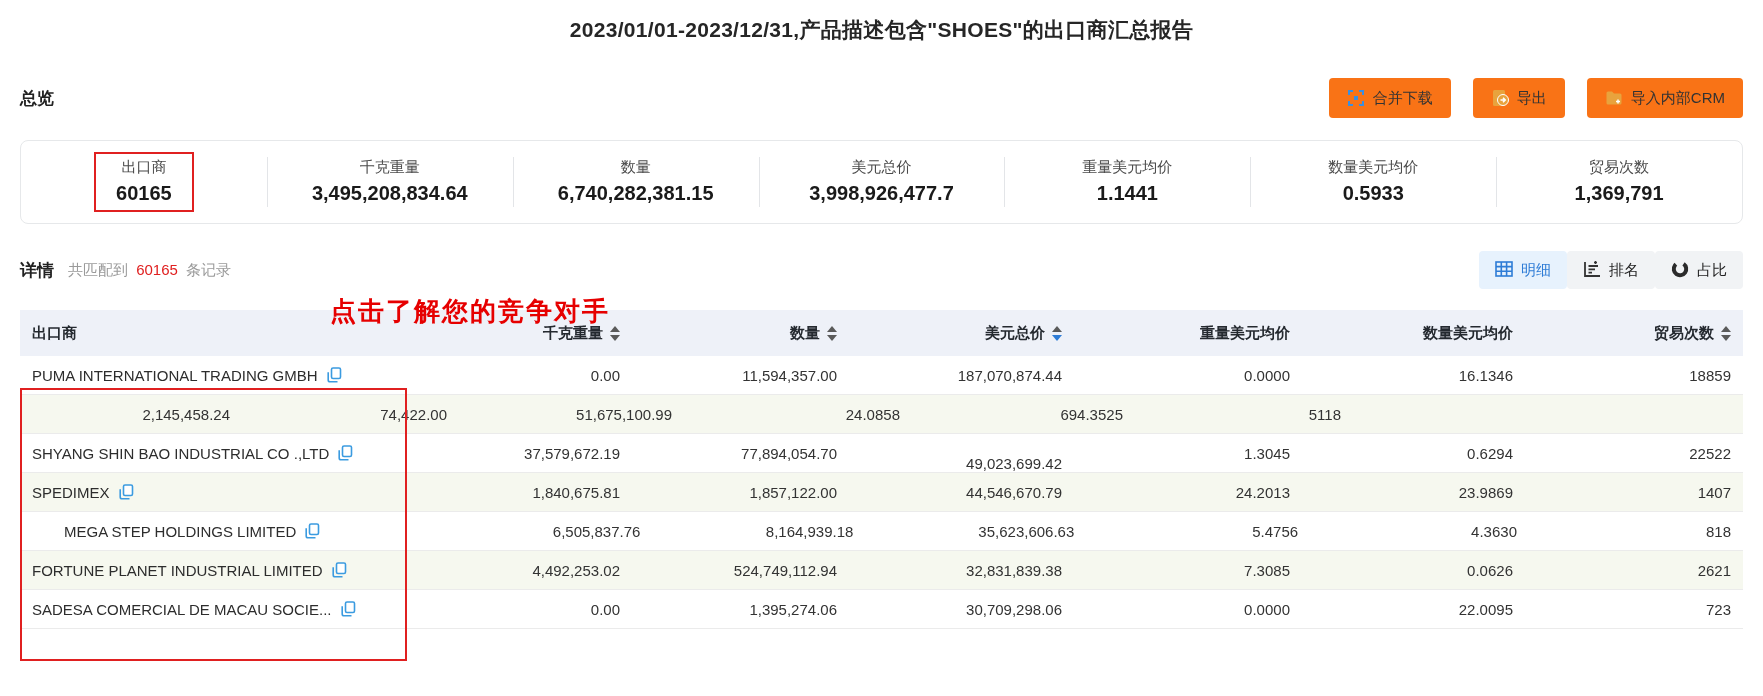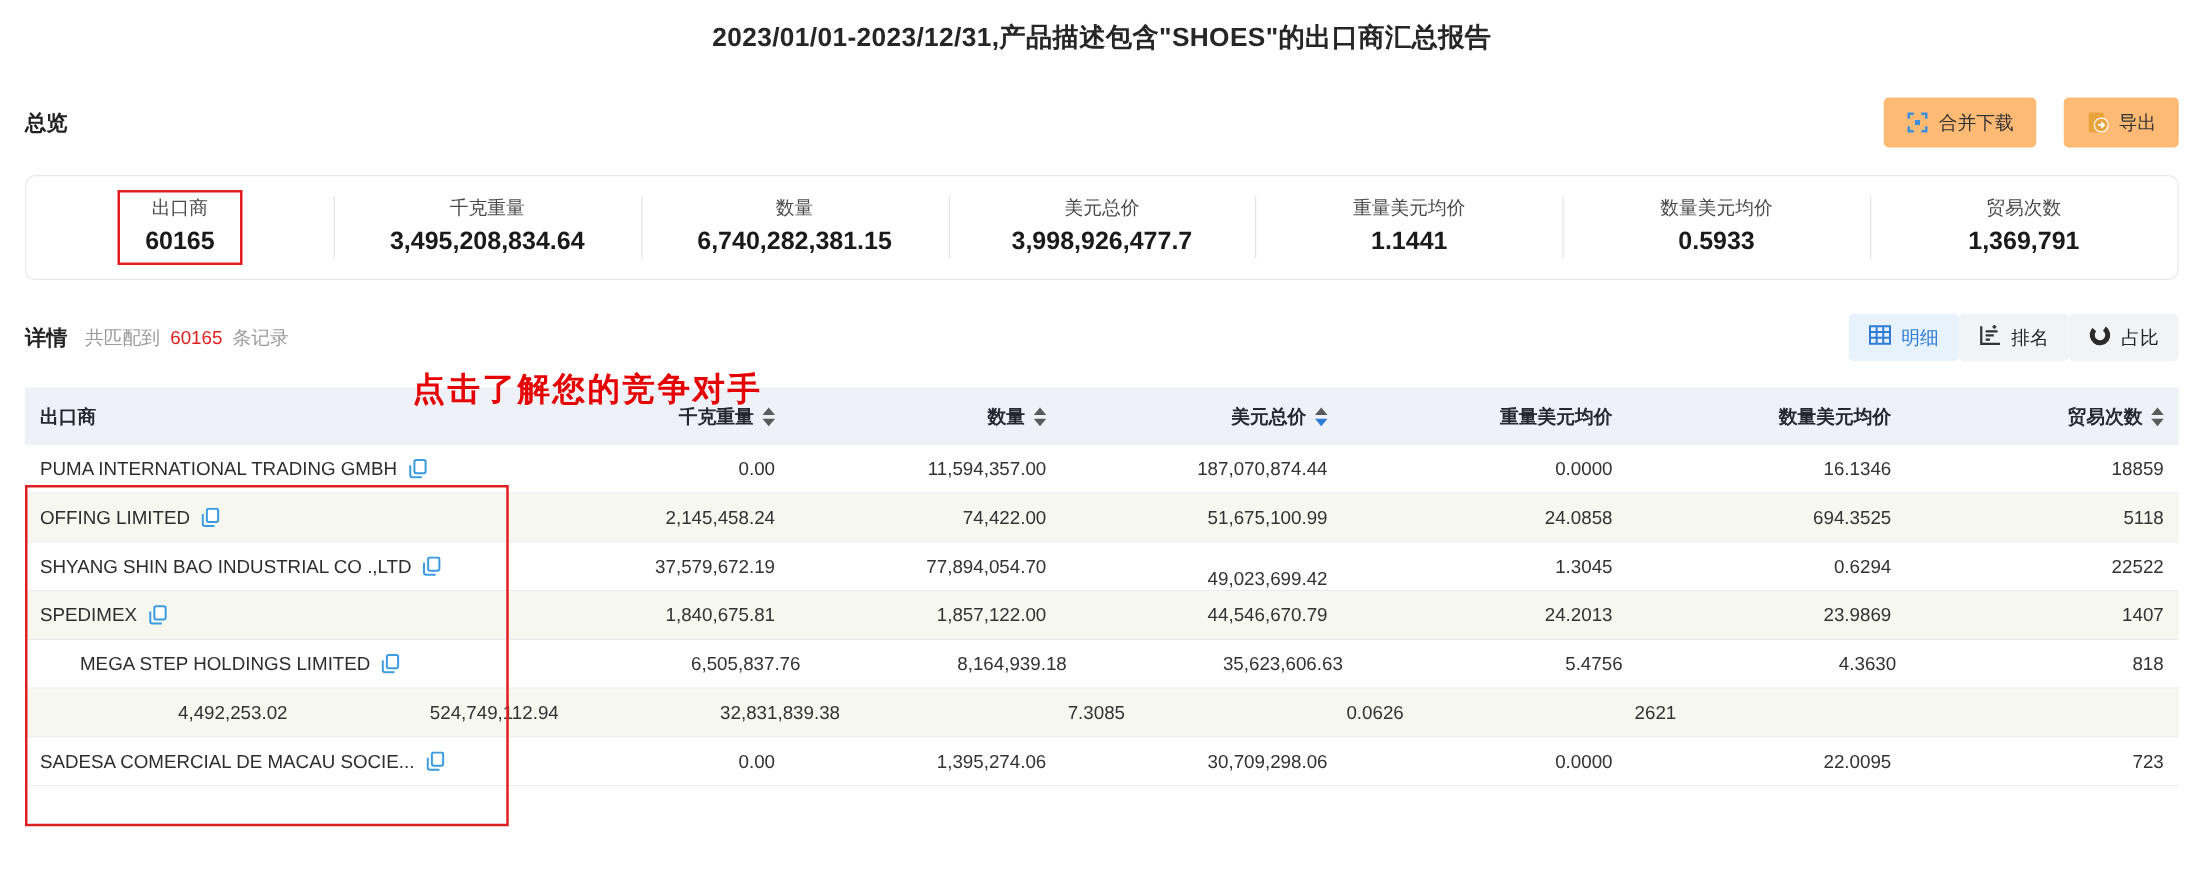--- a/index.html
+++ b/index.html
@@ -8,21 +8,21 @@
   .page { position:relative; width:1763px; height:696px; }
 
   
   .page-title { text-align:center; padding-top:16px; font-size:21px; font-weight:600; color:#262626; letter-spacing:.3px; }
 
   
   .toolbar-row { display:flex; justify-content:space-between; align-items:center; padding:0 20px; margin-top:34px; }
   .section-heading { font-size:17px; font-weight:700; color:#222; }
   .toolbar-buttons { display:flex; gap:22px; }
   .tool-btn { display:flex; align-items:center; gap:8px; height:40px; padding:0 18px;
-    background:#fdba74; border:none; border-radius:4px; font-size:15px; color:#333; cursor:pointer;
+    background:#f97316; border:none; border-radius:4px; font-size:15px; color:#333; cursor:pointer;
     font-family:inherit;justify-content:space-between; }
   .tool-btn svg { display:block; }
 
   
   .stats-card { margin:22px 20px 0 20px; height:84px; border:1px solid #e6e8ea; border-radius:8px;
     display:flex; align-items:stretch; background:#fff; }
   .stat-cell { flex:1; display:flex; flex-direction:column; align-items:center; justify-content:center; position:relative; }
   .stat-cell + .stat-cell::before { content:""; position:absolute; left:0; top:16px; bottom:16px; width:1px; background:#e3e5e8; }
   .stat-label { font-size:15px; color:#4a4a4a; line-height:1.5; }
   .stat-value { font-size:20px; font-weight:700; color:#1a1a1a; line-height:1.5; }
@@ -89,20 +89,29 @@
       <button class="tool-btn">
         <span>
           <svg width="18" height="18" viewBox="0 0 18 18">
             <rect x="2" y="1" width="12" height="16" rx="1.5" fill="#e8a33d"></rect>
             <circle cx="12" cy="11" r="5.5" fill="#e8a33d" stroke="#fff" stroke-width="1"></circle>
             <path d="M9.5 11 H14 M12 8.8 L14.2 11 L12 13.2" stroke="#fff" stroke-width="1.6" fill="none"></path>
           </svg>
         </span>
         <span>导出</span>
       </button>
+      <button class="tool-btn">
+        <span>
+          <svg width="18" height="18" viewBox="0 0 18 18">
+            <path d="M1.5 4 a1.5 1.5 0 0 1 1.5-1.5 h4 l2 2 h6 a1.5 1.5 0 0 1 1.5 1.5 v8 a1.5 1.5 0 0 1 -1.5 1.5 h-12 a1.5 1.5 0 0 1 -1.5-1.5 z" fill="#e8a33d"></path>
+            <path d="M13 10.5 v4 M11 12.5 h4" stroke="#fff" stroke-width="1.5"></path>
+          </svg>
+        </span>
+        <span>导入内部CRM</span>
+      </button>
     </div>
   </div>
 
   <div class="stats-card">
     <div class="stat-cell">
       <div class="stat-highlight-box">
         <span class="stat-label">出口商</span>
         <span class="stat-value">60165</span>
       </div>
     </div>
@@ -232,31 +241,20 @@
   </span>
 </div>
           <div class="t-cell" style="width: 222px;">0.00</div>
           <div class="t-cell" style="width: 217px;">11,594,357.00</div>
           <div class="t-cell" style="width: 225px;">187,070,874.44</div>
           <div class="t-cell" style="width: 228px;">0.0000</div>
           <div class="t-cell" style="width: 223px;">16.1346</div>
           <div class="t-cell" style="width: 218px;">18859</div>
         </div>
         <div class="t-row striped">
-          <div class="t-cell left" style="width: 390px;">
-            <span class="company-name">OFFING LIMITED</span>
-  <span class="copy-icon">
-    <svg width="15" height="16" viewBox="0 0 15 16">
-      <g fill="#fff" stroke="#3b9be0" stroke-width="1.6">
-        <rect x="4.5" y="1" width="9" height="10.5" rx="1.5"></rect>
-        <path d="M10.5 14.8 H3 a1.8 1.8 0 0 1 -1.8 -1.8 V5.2" fill="none"></path>
-      </g>
-    </svg>
-  </span>
-</div>
           <div class="t-cell" style="width: 222px;">2,145,458.24</div>
           <div class="t-cell" style="width: 217px; text-align: right;">74,422.00</div>
           <div class="t-cell" style="width: 225px;">51,675,100.99</div>
           <div class="t-cell" style="width: 228px;">24.0858</div>
           <div class="t-cell" style="width: 223px;">694.3525</div>
           <div class="t-cell" style="width: 218px;">5118</div>
         </div>
         <div class="t-row">
           <div class="t-cell left" style="width: 390px;">
             <span class="company-name">SHYANG SHIN BAO INDUSTRIAL CO .,LTD</span>
@@ -308,20 +306,31 @@
   </span>
 </div>
           <div class="t-cell" style="width: 222px;">6,505,837.76</div>
           <div class="t-cell" style="width: 217px;">8,164,939.18</div>
           <div class="t-cell" style="width: 225px;">35,623,606.63</div>
           <div class="t-cell" style="width: 228px;">5.4756</div>
           <div class="t-cell" style="width: 223px;">4.3630</div>
           <div class="t-cell" style="width: 218px;">818</div>
         </div>
         <div class="t-row striped">
+          <div class="t-cell left" style="width: 390px;">
+            <span class="company-name">FORTUNE PLANET INDUSTRIAL LIMITED</span>
+  <span class="copy-icon">
+    <svg width="15" height="16" viewBox="0 0 15 16">
+      <g fill="#fff" stroke="#3b9be0" stroke-width="1.6">
+        <rect x="4.5" y="1" width="9" height="10.5" rx="1.5"></rect>
+        <path d="M10.5 14.8 H3 a1.8 1.8 0 0 1 -1.8 -1.8 V5.2" fill="none"></path>
+      </g>
+    </svg>
+  </span>
+</div>
           <div class="t-cell" style="width: 222px;">4,492,253.02</div>
           <div class="t-cell" style="width: 217px;">524,749,112.94</div>
           <div class="t-cell" style="width: 225px;">32,831,839.38</div>
           <div class="t-cell" style="width: 228px;">7.3085</div>
           <div class="t-cell" style="width: 223px;">0.0626</div>
           <div class="t-cell" style="width: 218px;">2621</div>
         </div>
         <div class="t-row">
           <div class="t-cell left" style="width: 390px;">
             <span class="company-name">SADESA COMERCIAL DE MACAU SOCIE...</span>

